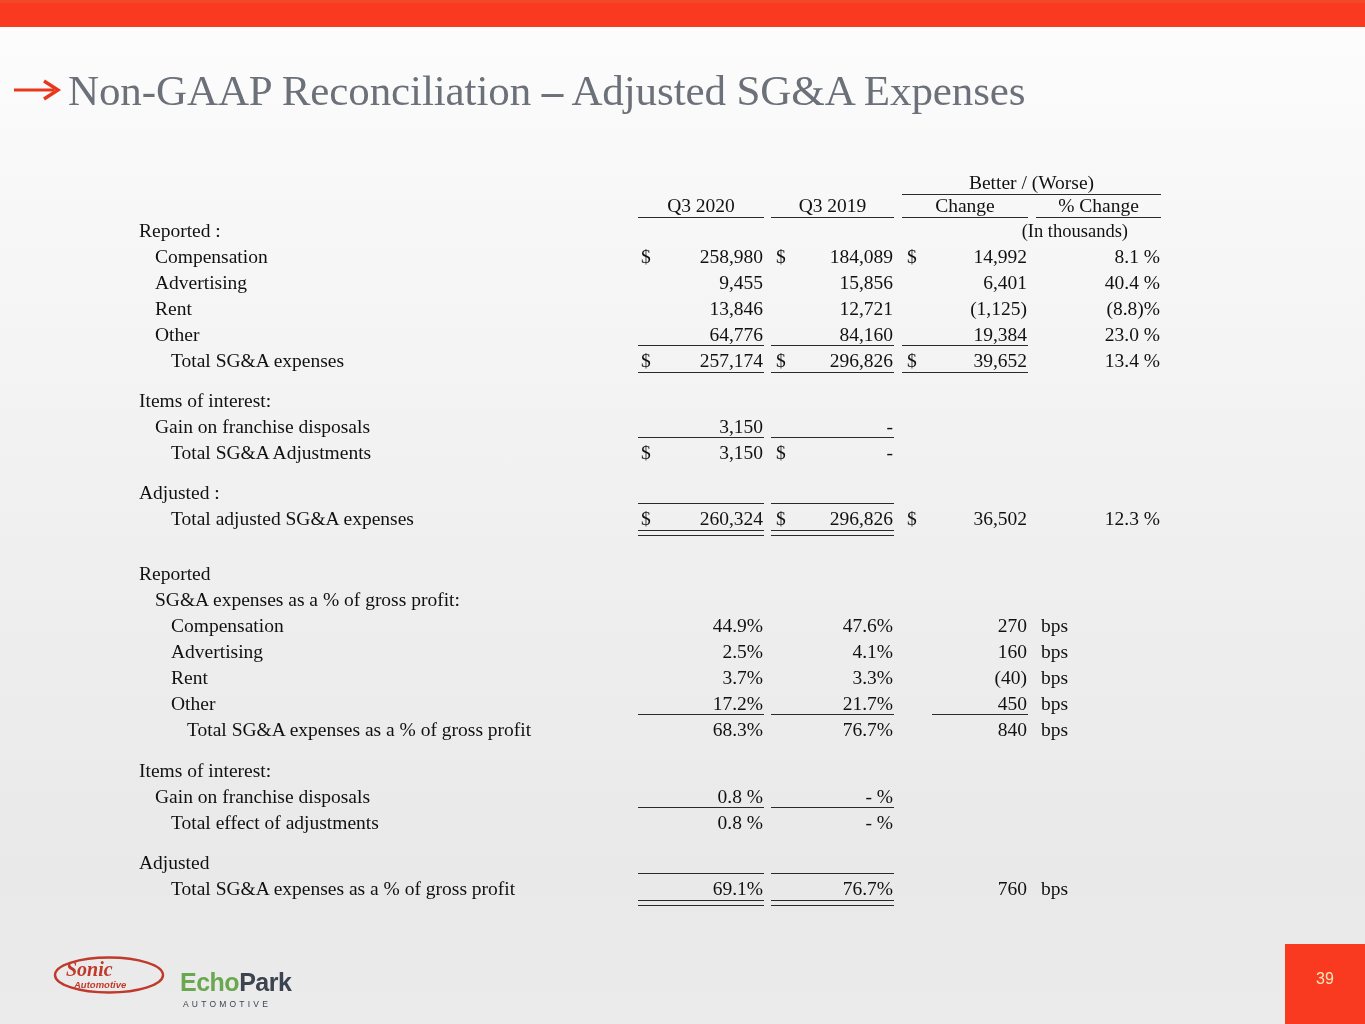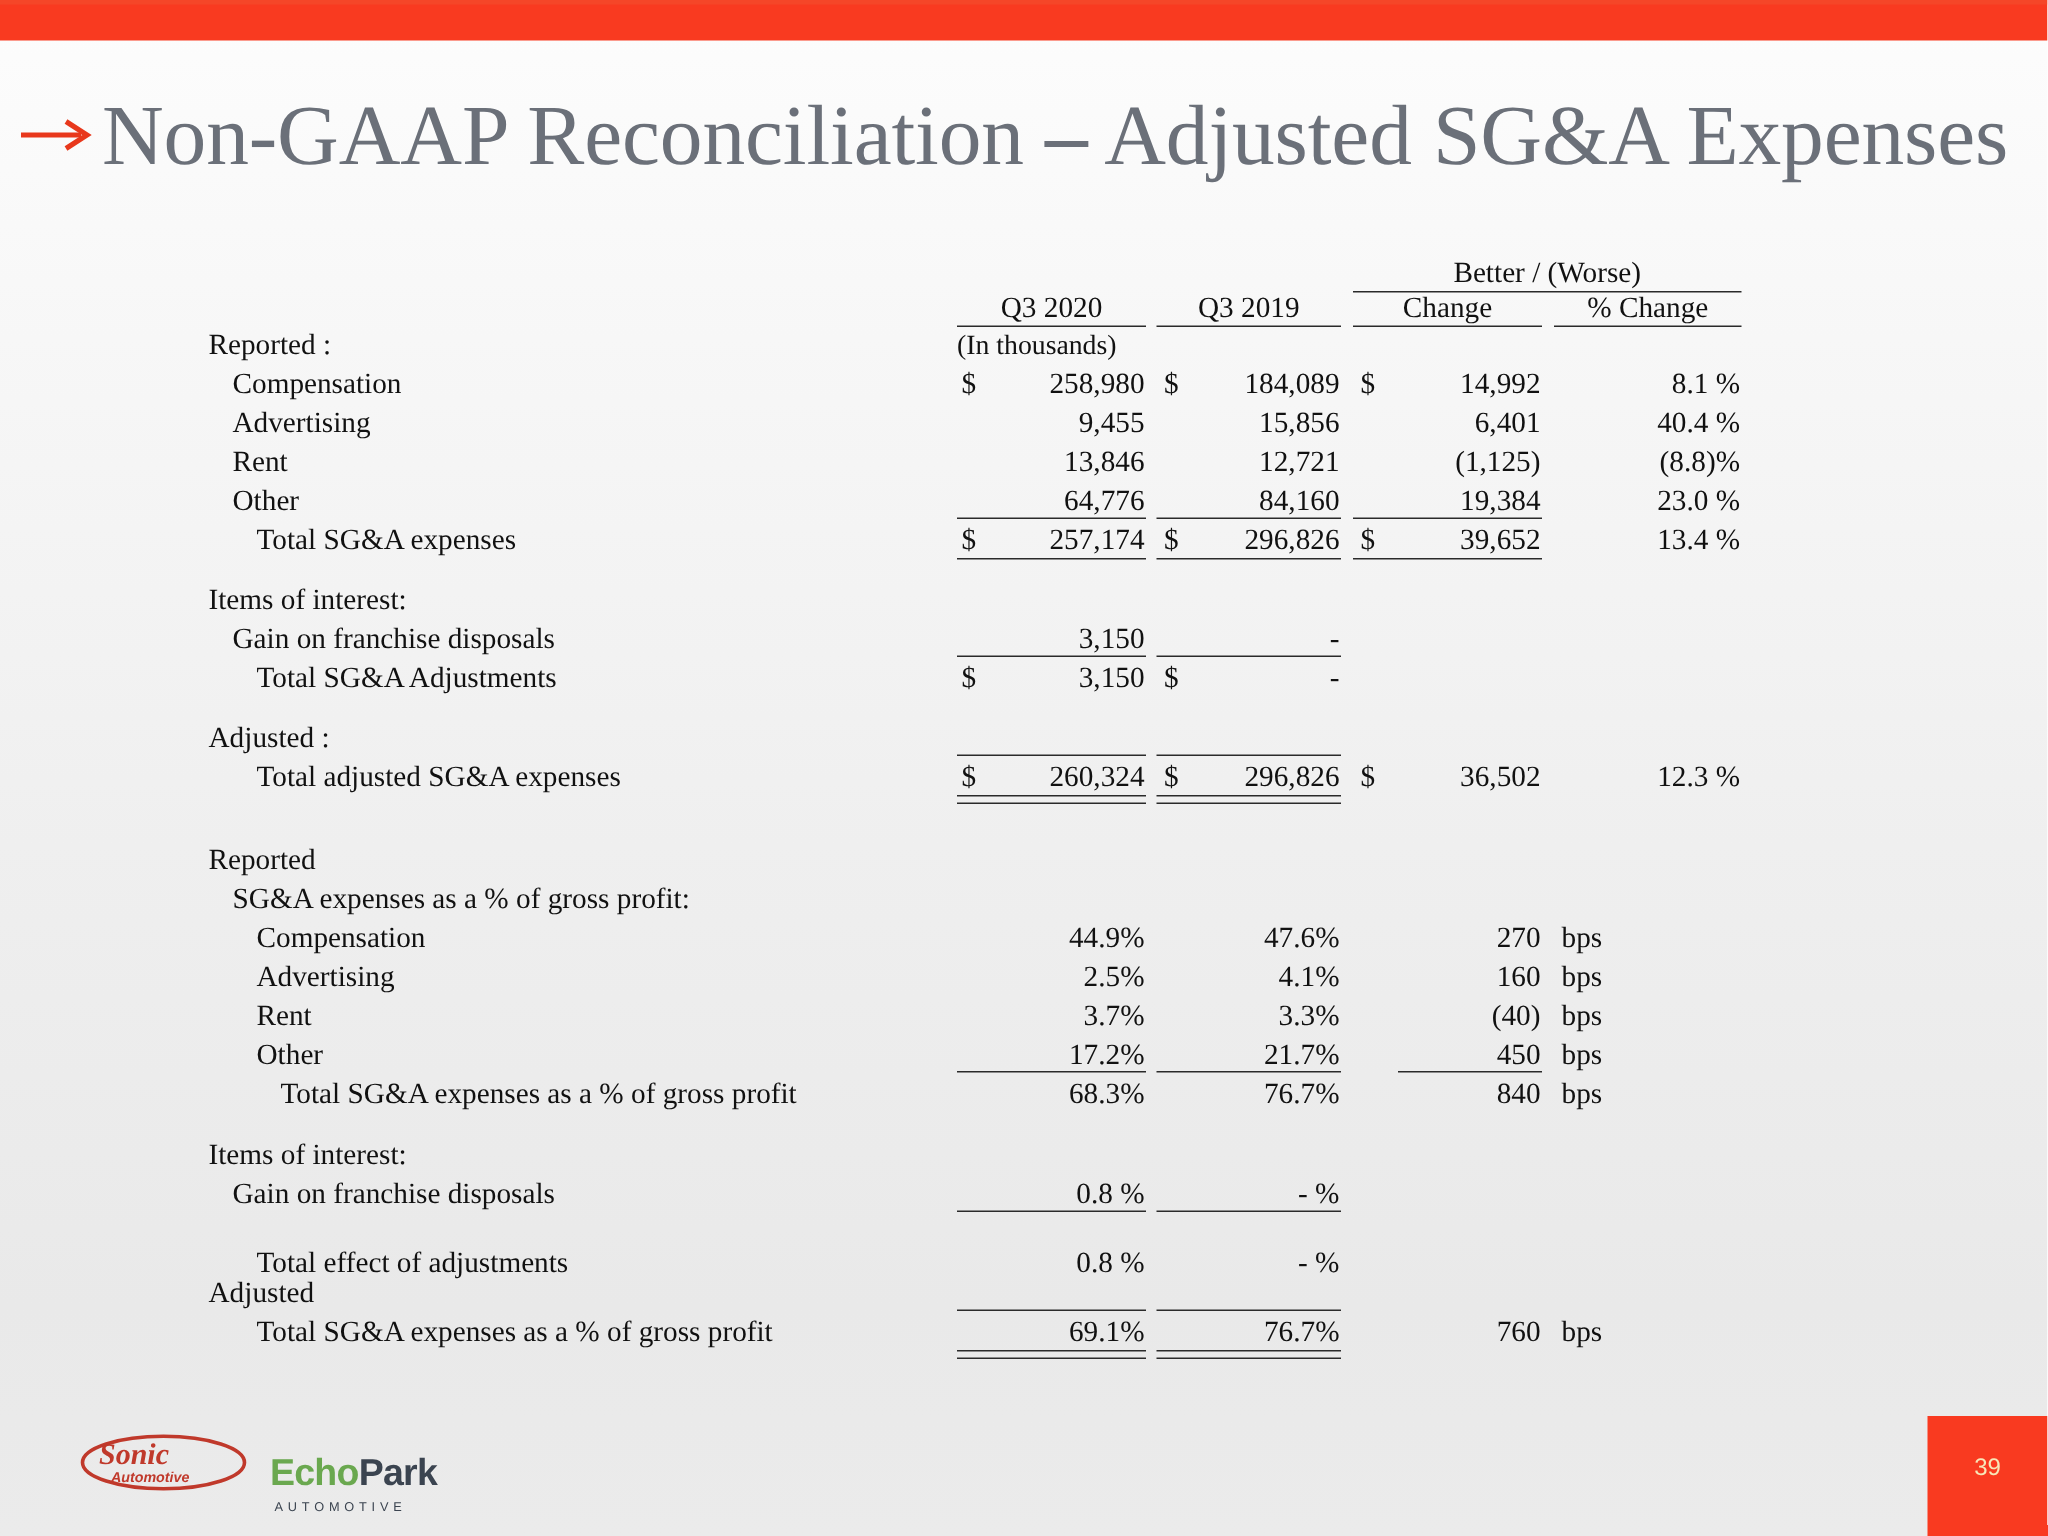--- a/index.html
+++ b/index.html
@@ -26,21 +26,21 @@
 
   
   .title-row {
     position:absolute; left:0; top:64px; width:1365px; height:62px;
   }
   .arrow-icon {
     position:absolute; left:14px; top:14px; width:50px; height:24px;
   }
   .slide-title {
     position:absolute; left:68px; top:-4px;
-    font-size:57px; line-height:62px;
+    font-size:43px; line-height:62px;
     color:#6b7079; letter-spacing:-0.1px;
     white-space:nowrap;
   }
   .slide-title .dash { font-weight:bold; color:#6b7079; }
 
   
   #table-area {
     position:absolute; left:0; top:160px; width:1365px; height:770px;
     font-size:19.5px; color:#111;
   }
@@ -84,21 +84,21 @@
   .rBetter { left:902px; width:259px; }
   .rbps { left:932px; width:96px; }
 
   
   .hdr { position:absolute; text-align:center; white-space:nowrap; }
   .h1 { left:638px; width:126px; }
   .h2 { left:771px; width:123px; }
   .h3 { left:902px; width:126px; }
   .h4 { left:1036px; width:125px; }
   .hBetter { left:902px; width:259px; }
-  .hUnits { left:638px; width:490px; text-align:left; }
+  .hUnits { left:638px; width:490px; text-align:right; }
 
   
   .footer-logos { position:absolute; left:0; bottom:0; width:1094px; height:84px; }
   .sonic-logo {
     position:absolute; left:52px; top:14px; width:115px; height:42px;
   }
   .echo-logo {
     position:absolute; left:180px; top:18px; width:150px; height:40px;margin-top:10px;
   }
   .echo-word { font-family:"Liberation Sans", sans-serif; font-size:25px; font-weight:bold; letter-spacing:-.5px; }
@@ -307,21 +307,21 @@
     </div>
 
     <div class="row" style="top:624px;">
       <span class="lbl ind1">Gain on franchise disposals</span>
       <span class="cell c1">0.8 %</span>
       <span class="cell c2">- %</span>
     </div>
     <div class="rule r1" style="top:647px;"></div>
     <div class="rule r2" style="top:647px;"></div>
 
-    <div class="row" style="top:650px;margin-top:20px;">
+    <div class="row" style="top:650px;">
       <span class="lbl ind2">Total effect of adjustments</span>
       <span class="cell c1">0.8 %</span>
       <span class="cell c2">- %</span>
     </div>
 
     <div class="row" style="top:690px;">
       <span class="lbl ind0">Adjusted</span>
     </div>
     <div class="rule r1" style="top:713px;"></div>
     <div class="rule r2" style="top:713px;"></div>

